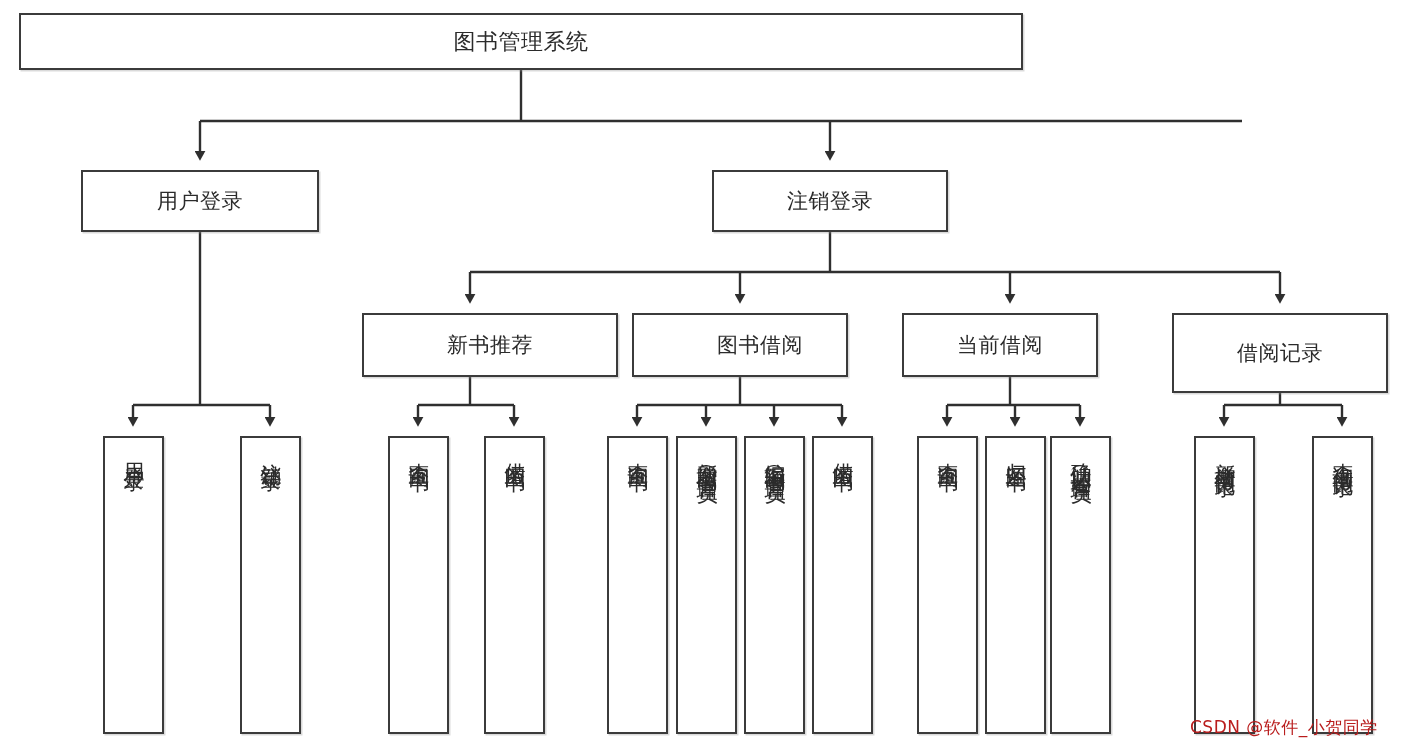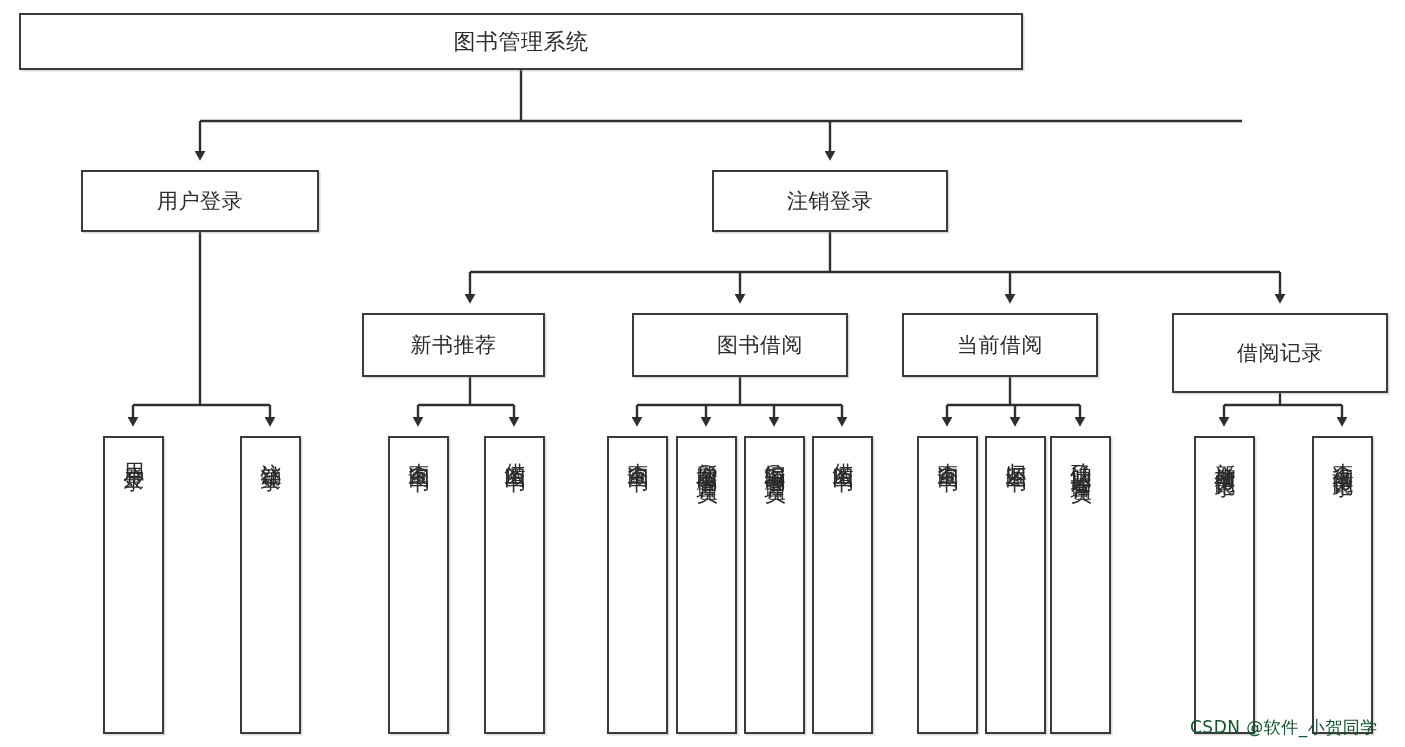--- a/index.html
+++ b/index.html
@@ -48,21 +48,21 @@
   .node.vert .lbl{
     writing-mode:vertical-rl;
     text-orientation:upright;
     font-size:21px;
     line-height:1.0;
     letter-spacing:3px;
     white-space:nowrap;
   }
   .watermark{
     position:absolute;
-    color:#14532d;
+    color:#b91c1c;
     font-size:17px;
     letter-spacing:0.5px;
     white-space:nowrap;
     user-select:none;
     text-align:center;
   }
 </style>
 </head>
 <body>
 
@@ -122,21 +122,21 @@
     <span class="lbl">图书管理系统</span>
   </div>
 
   <div class="node horiz" style="left:81px;top:170px;width:238px;height:62px;">
     <span class="lbl">用户登录</span>
   </div>
   <div class="node horiz" style="left:712px;top:170px;width:236px;height:62px;">
     <span class="lbl">注销登录</span>
   </div>
 
-  <div class="node horiz" style="left:362px;top:313px;width:183px;height:64px;">
+  <div class="node horiz" style="left:362px;top:313px;width:256px;height:64px;">
     <span class="lbl">新书推荐</span>
   </div>
   <div class="node horiz" style="left:632px;top:313px;width:216px;height:64px;padding-left:40px;">
     <span class="lbl">图书借阅</span>
   </div>
   <div class="node horiz" style="left:902px;top:313px;width:196px;height:64px;">
     <span class="lbl">当前借阅</span>
   </div>
   <div class="node horiz" style="left:1172px;top:313px;width:216px;height:80px;">
     <span class="lbl">借阅记录</span>

